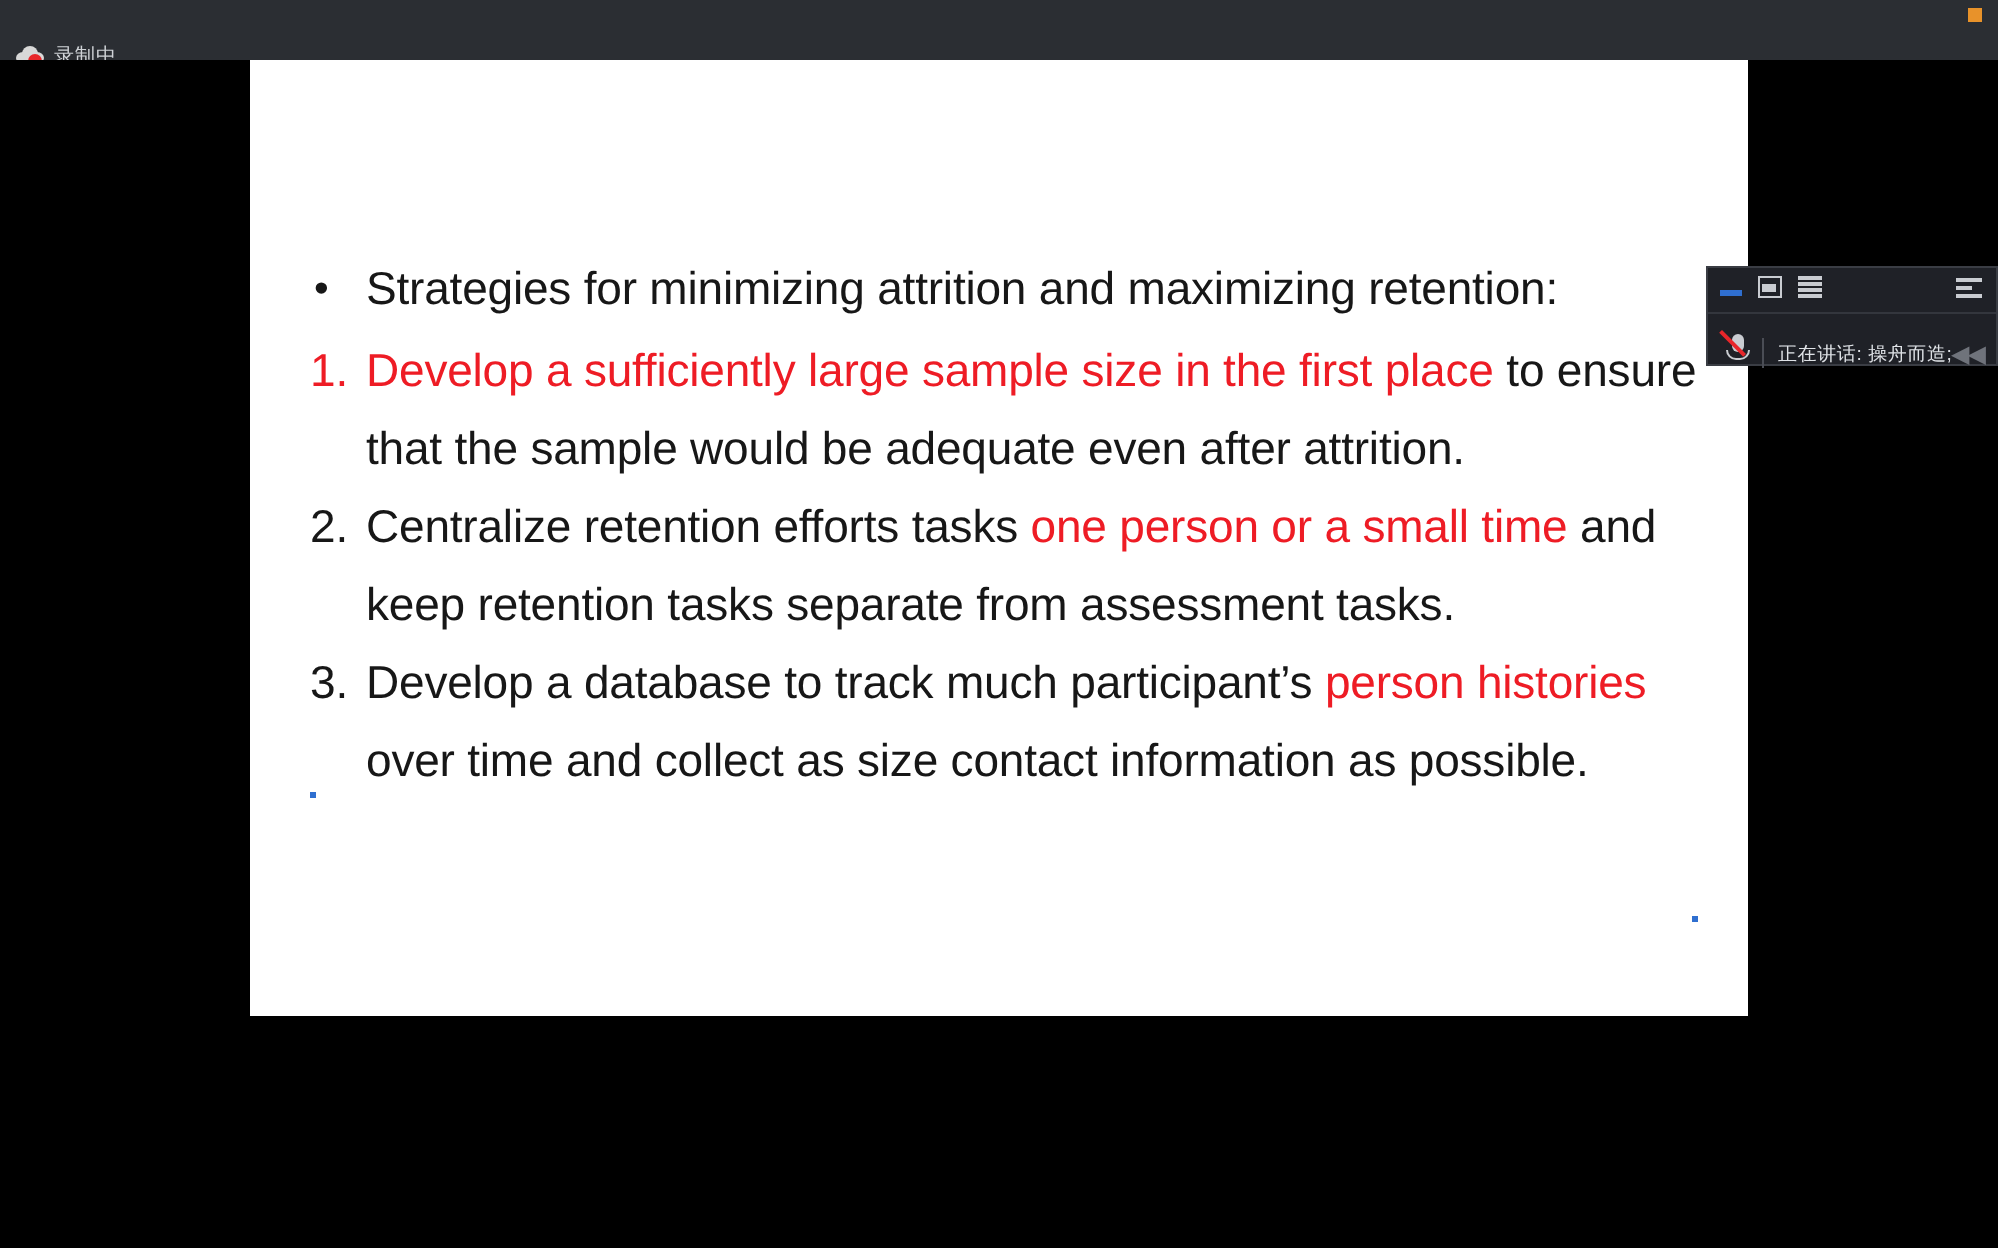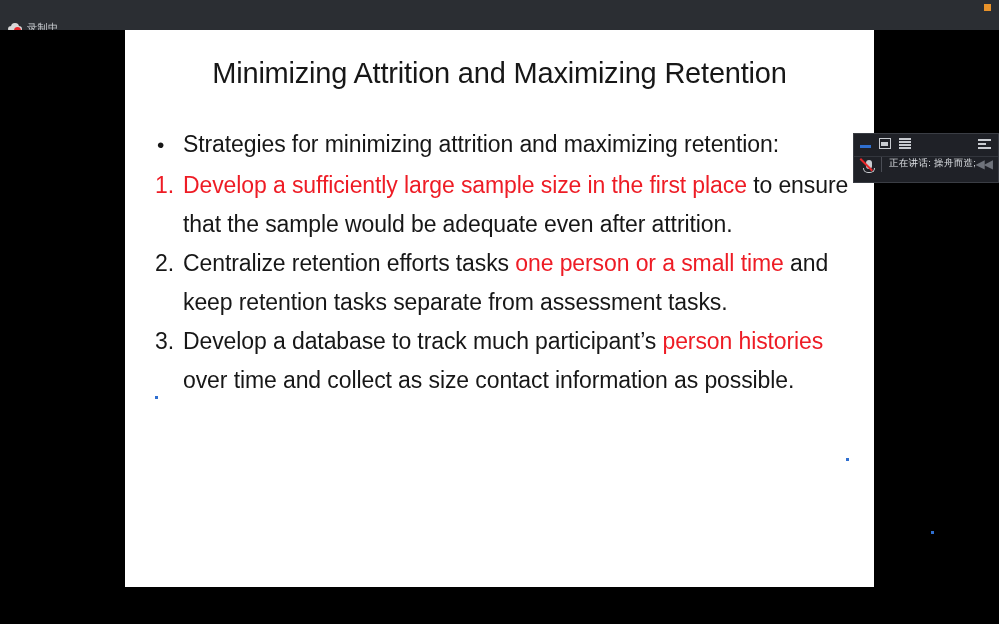--- a/index.html
+++ b/index.html
@@ -10,21 +10,21 @@
   body {
     width: 999px;
     height: 624px;
     overflow: hidden;
     font-family: "Liberation Sans", sans-serif;
   }
 
   #screen {
     position: relative;
     width: 999px;
-    height: 587px;
+    height: 508px;
     background: #2b2e33;
     overflow: hidden;
   }
 
   
   .top-bar {
     position: absolute;
     left: 0; top: 0;
     width: 999px; height: 30px;
     background: #2b2e33;
@@ -207,21 +207,21 @@
     background: #c9ccd1;
     margin-bottom: 2px;
   }
   .ic-expand .short { width: 8px; }
   .ic-expand .full  { width: 13px; }
 
   .zoom-panel-bottom {
     position: relative;
     height: 27px;
     display: flex;
-    align-items: flex-start;
+    align-items: flex-end;
   }
   .mic-muted {
     position: relative;
     width: 20px; height: 20px;
     margin-left: 5px;
     flex: 0 0 auto;
   }
   .mic-body {
     position: absolute;
     left: 7px; top: 3px;
@@ -367,21 +367,20 @@
       </div>
       <div class="rec-text">录制中</div>
     </div>
     <div class="orange-dot-tr"></div>
   </div>
 
   <div class="black-stage"></div>
 
   <div class="slide">
 
-    <div class="slide-title">Minimizing Attrition and Maximizing Retention</div>
 
     <div class="slide-body">
 
       <div class="bullet-row">
         <div class="bullet-marker dot">•</div>
         <div class="bullet-text">Strategies for minimizing attrition and maximizing retention:</div>
       </div>
 
       <div class="bullet-row num-item">
         <div class="bullet-marker red">1.</div>

